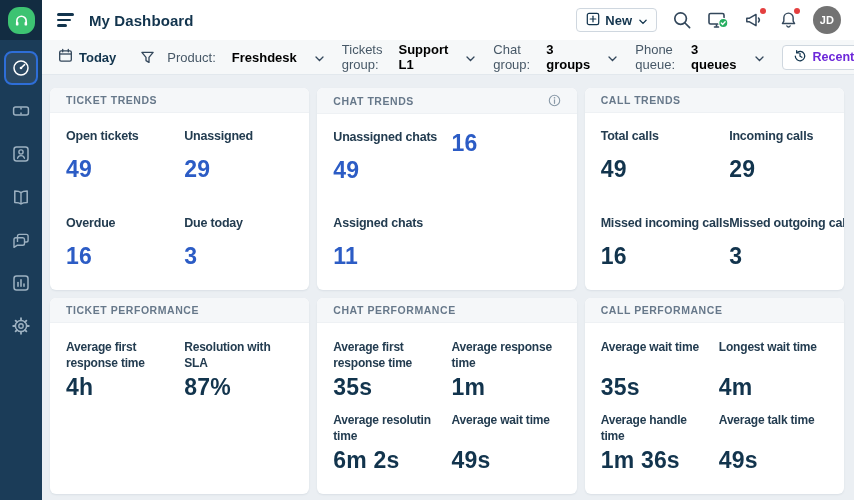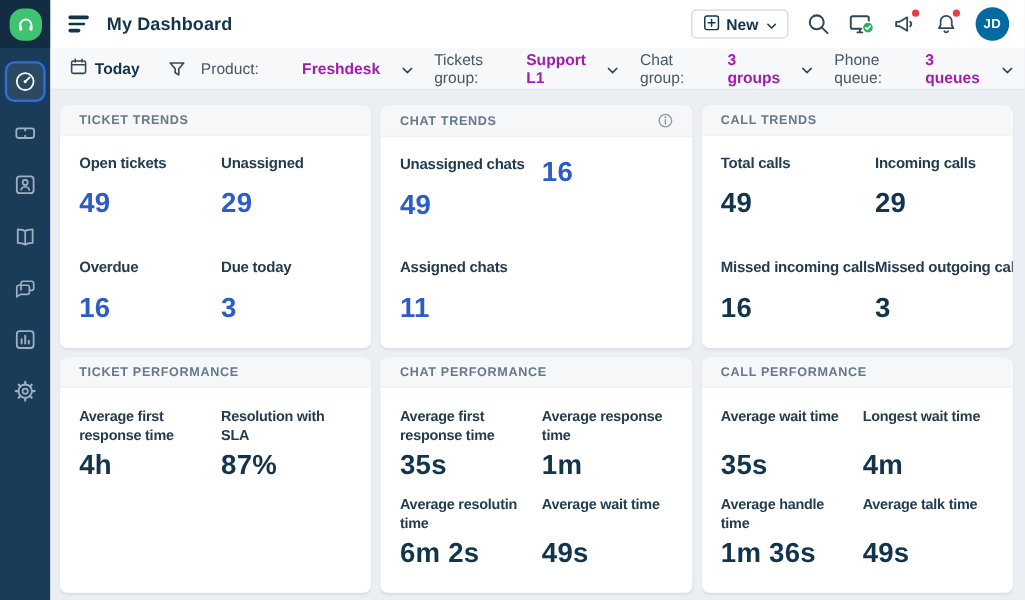--- a/index.html
+++ b/index.html
@@ -26,32 +26,32 @@
   .hamburger span { display: block; height: 2.4px; border-radius: 2px; background: #12344d; }
   .hamburger span:nth-child(1) { width: 17px; }
   .hamburger span:nth-child(2) { width: 14px; }
   .hamburger span:nth-child(3) { width: 10px; }
   .page-title { font-size: 15px; font-weight: 700; margin-left: 15px; letter-spacing: .1px; }
   .topbar-right { margin-left: auto; display: flex; align-items: center; gap: 15px; }
   .new-btn { display: flex; align-items: center; gap: 5px; height: 24px; padding: 0 9px; background: #fdfefe;
              border: 1px solid #cfd7df; border-radius: 4px; font-size: 13px; font-weight: 600; color: #12344d; cursor: pointer; }
   .icon-btn { position: relative; display: flex; align-items: center; justify-content: center; cursor: pointer; }
   .dot { position: absolute; top: -2px; right: -2px; width: 6px; height: 6px; border-radius: 50%; background: #e43f3f; }
-  .avatar { width: 28px; height: 28px; border-radius: 50%; background: #0369a1; color: #fff; font-size: 11px; font-weight: 700;
+  .avatar { width: 28px; height: 28px; border-radius: 50%; background: #737373; color: #fff; font-size: 11px; font-weight: 700;
             display: flex; align-items: center; justify-content: center; cursor: pointer; letter-spacing: .3px; }
 
   
   .filterbar { height: 35px; flex: 0 0 35px; background: #f6f8f9; border-bottom: 1px solid #e2e8ed;
                display: flex; align-items: center; padding: 0 12px 0 16px; font-size: 13px; }
   .fb-group { display: flex; align-items: center; gap: 6px; cursor: pointer; }
   .fb-strong { font-weight: 700; color: #12344d; }
   .fb-divider { width: 1px; height: 16px; background: #d5dde3; margin: 0 12px; }
   .fb-filter { display: flex; align-items: center; gap: 16px; margin-right: 18px; cursor: pointer; }
   .fb-label { color: #475867; }
-  .fb-value { font-weight: 700; color: #a21caf; margin-left: 20px; }
+  .fb-value { font-weight: 700; color: #000000; }
   .chev { margin-left: 2px; margin-top: 1px; }
   .funnel { margin-right: 12px; display: flex; align-items: center; cursor: pointer; }
   .recent-btn { margin-left: auto; display: flex; align-items: center; gap: 6px; height: 25px; padding: 0 10px;
                 background: #fff; border: 1px solid #cfd7df; border-radius: 4px; font-size: 12.5px; font-weight: 600;
                 color: #6d28d9; cursor: pointer; white-space: nowrap; }
 
   
   .content { flex: 1; background: #ebeff3; padding: 13px 10px 7px 8px; display: grid;
              grid-template-columns: repeat(3, 1fr); grid-template-rows: 202px 196px; gap: 8px; }
   .card { background: #fff; border-radius: 6px; box-shadow: 0 1px 2px rgba(18,52,77,.08); overflow: hidden;

